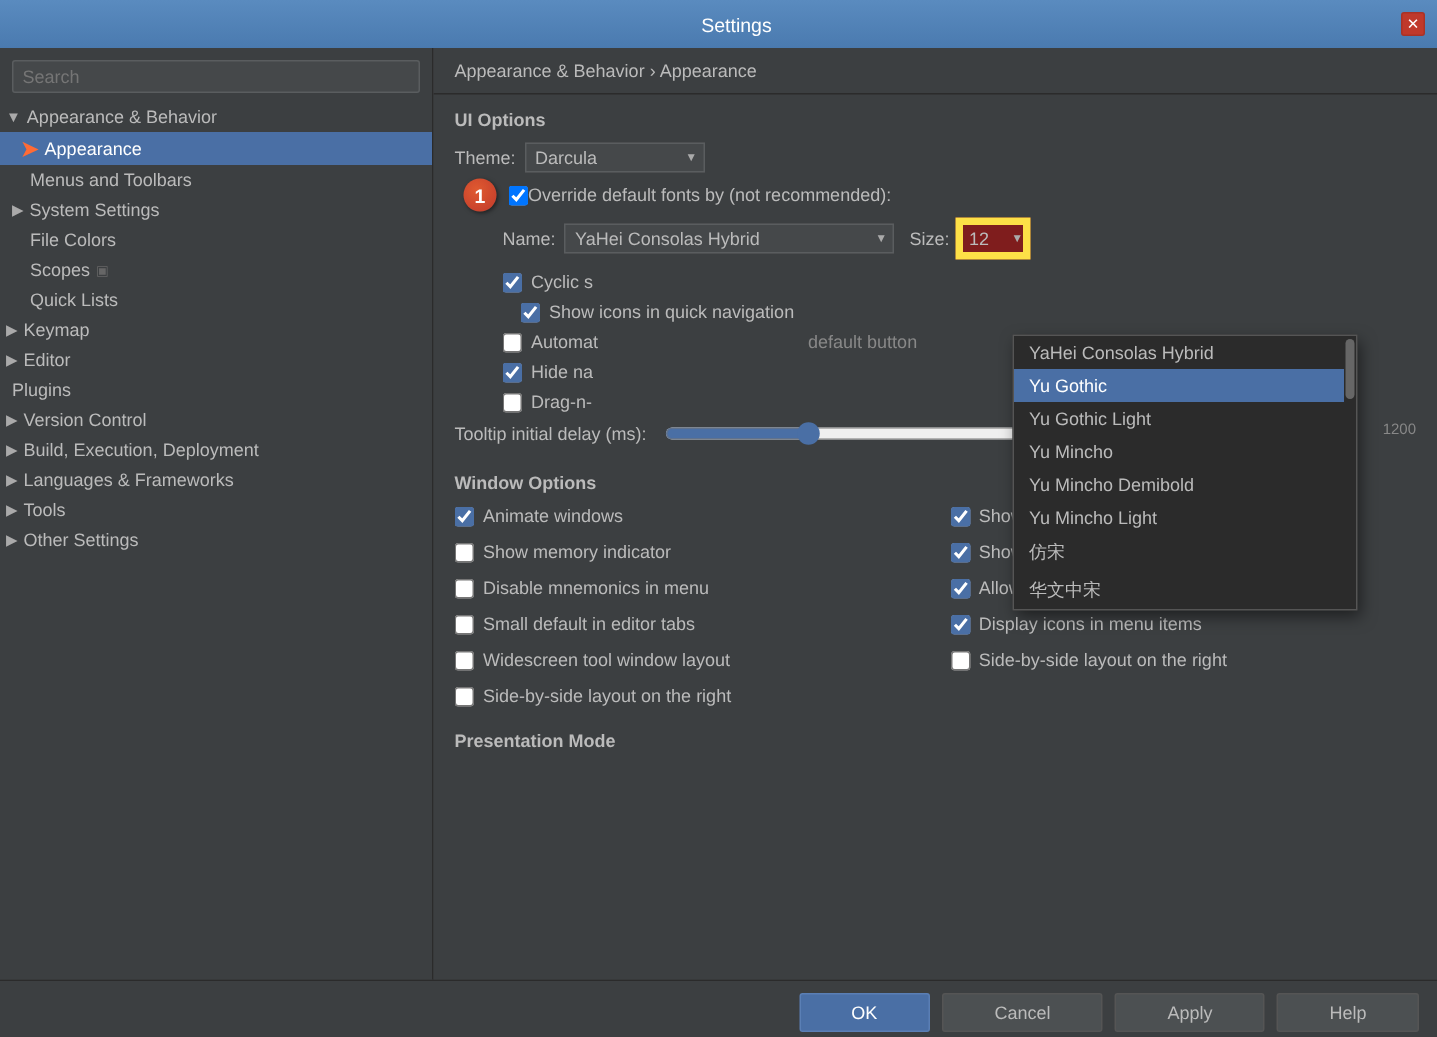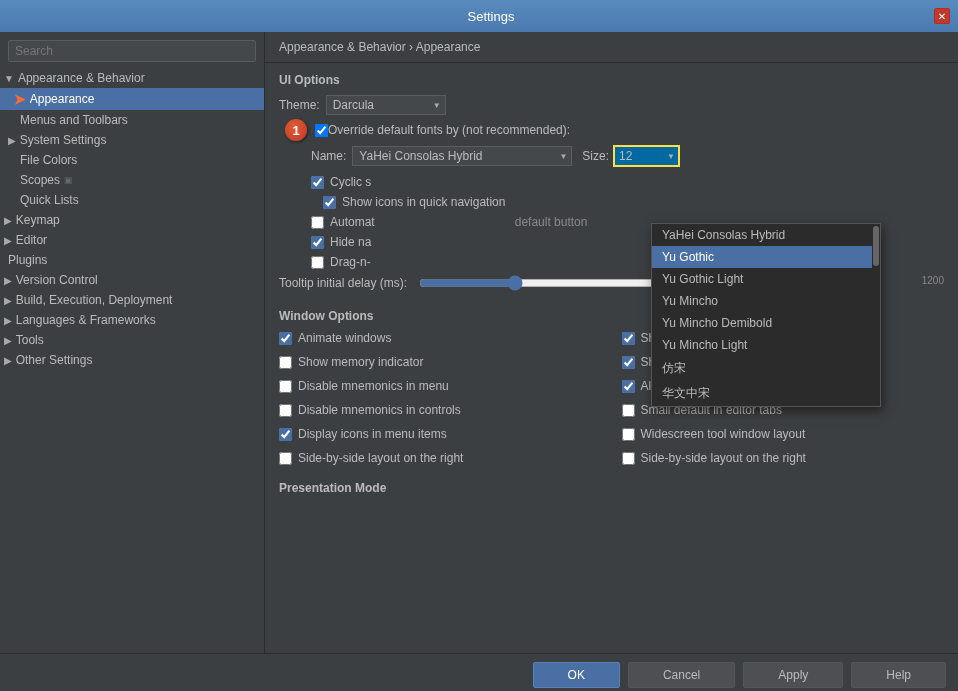--- a/index.html
+++ b/index.html
@@ -38,21 +38,21 @@
     }
 
     
     .main-container {
       display: flex;
       height: calc(691px - 28px - 42px);
     }
 
     
     .sidebar {
-      width: 265px;
+      width: 289px;
       background: #3c3f41;
       border-right: 1px solid #2b2b2b;
       overflow-y: auto;
       padding: 4px 0;
       flex-shrink: 0;
     }
     .sidebar-search {
       margin: 4px 8px 6px;
       width: calc(100% - 16px);
       background: #45484a;
@@ -245,23 +245,23 @@
       background: #45484a;
       border: 1px solid #5a5d5f;
       color: #bbbbbb;
       padding: 2px 20px 2px 6px;
       font-size: 12px;
       appearance: none;
       -webkit-appearance: none;
       outline: none;
     }
     .size-select {
-      width: 67px;
-      background: #0369a1;
-      border: 2px solid #fde047;
+      width: 50px;
+      background: #7f1d1d;
+      border: 5px solid #fde047;
       color: #bbbbbb;
       padding: 2px 4px;
       font-size: 12px;
       appearance: none;
       -webkit-appearance: none;
       outline: none;
     }
 
     
     .slider-container {
@@ -533,24 +533,20 @@
         <div class="checkbox-row">
           <input type="checkbox" style="">
           <span>Disable mnemonics in menu</span>
         </div>
         <div class="checkbox-row">
           <input type="checkbox" checked="" style="">
           <span>Allow merging buttons on dialogs</span>
         </div>
         <div class="checkbox-row">
           <input type="checkbox" style="">
-          <span>Disable mnemonics in controls</span>
-        </div>
-        <div class="checkbox-row">
-          <input type="checkbox" style="">
           <span>Small default in editor tabs</span>
         </div>
         <div class="checkbox-row">
           <input type="checkbox" checked="" style="">
           <span>Display icons in menu items</span>
         </div>
         <div class="checkbox-row">
           <input type="checkbox" style="">
           <span>Widescreen tool window layout</span>
         </div>

